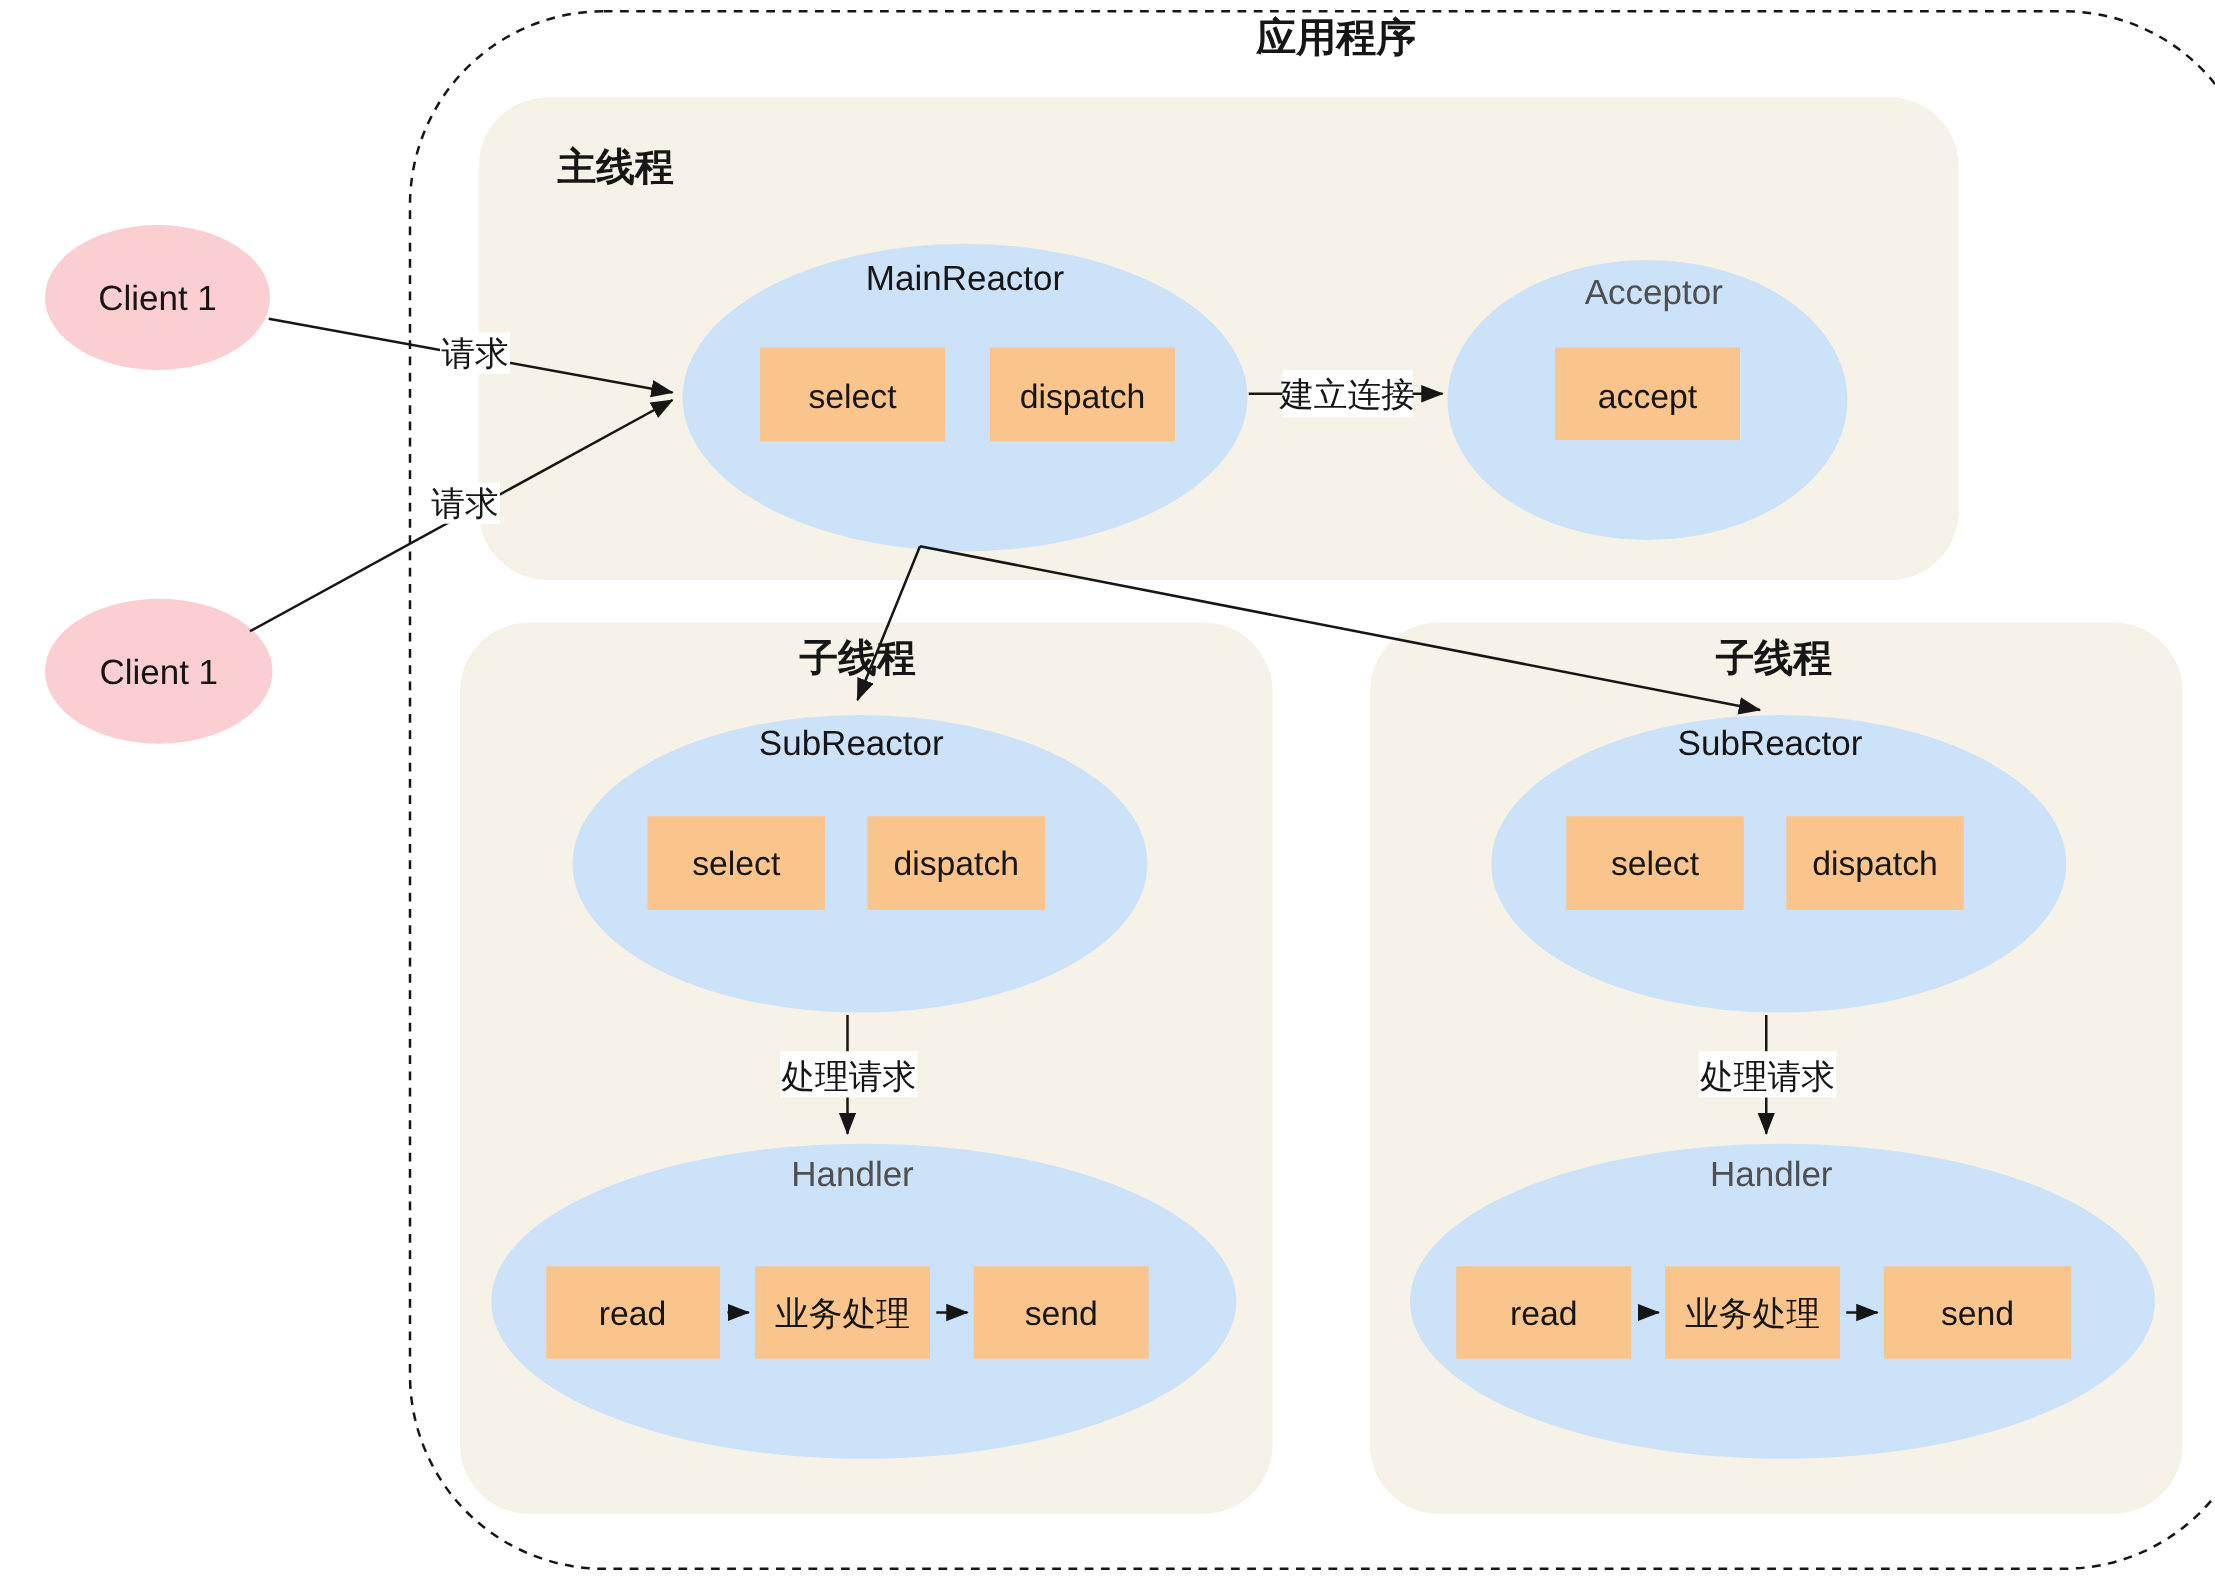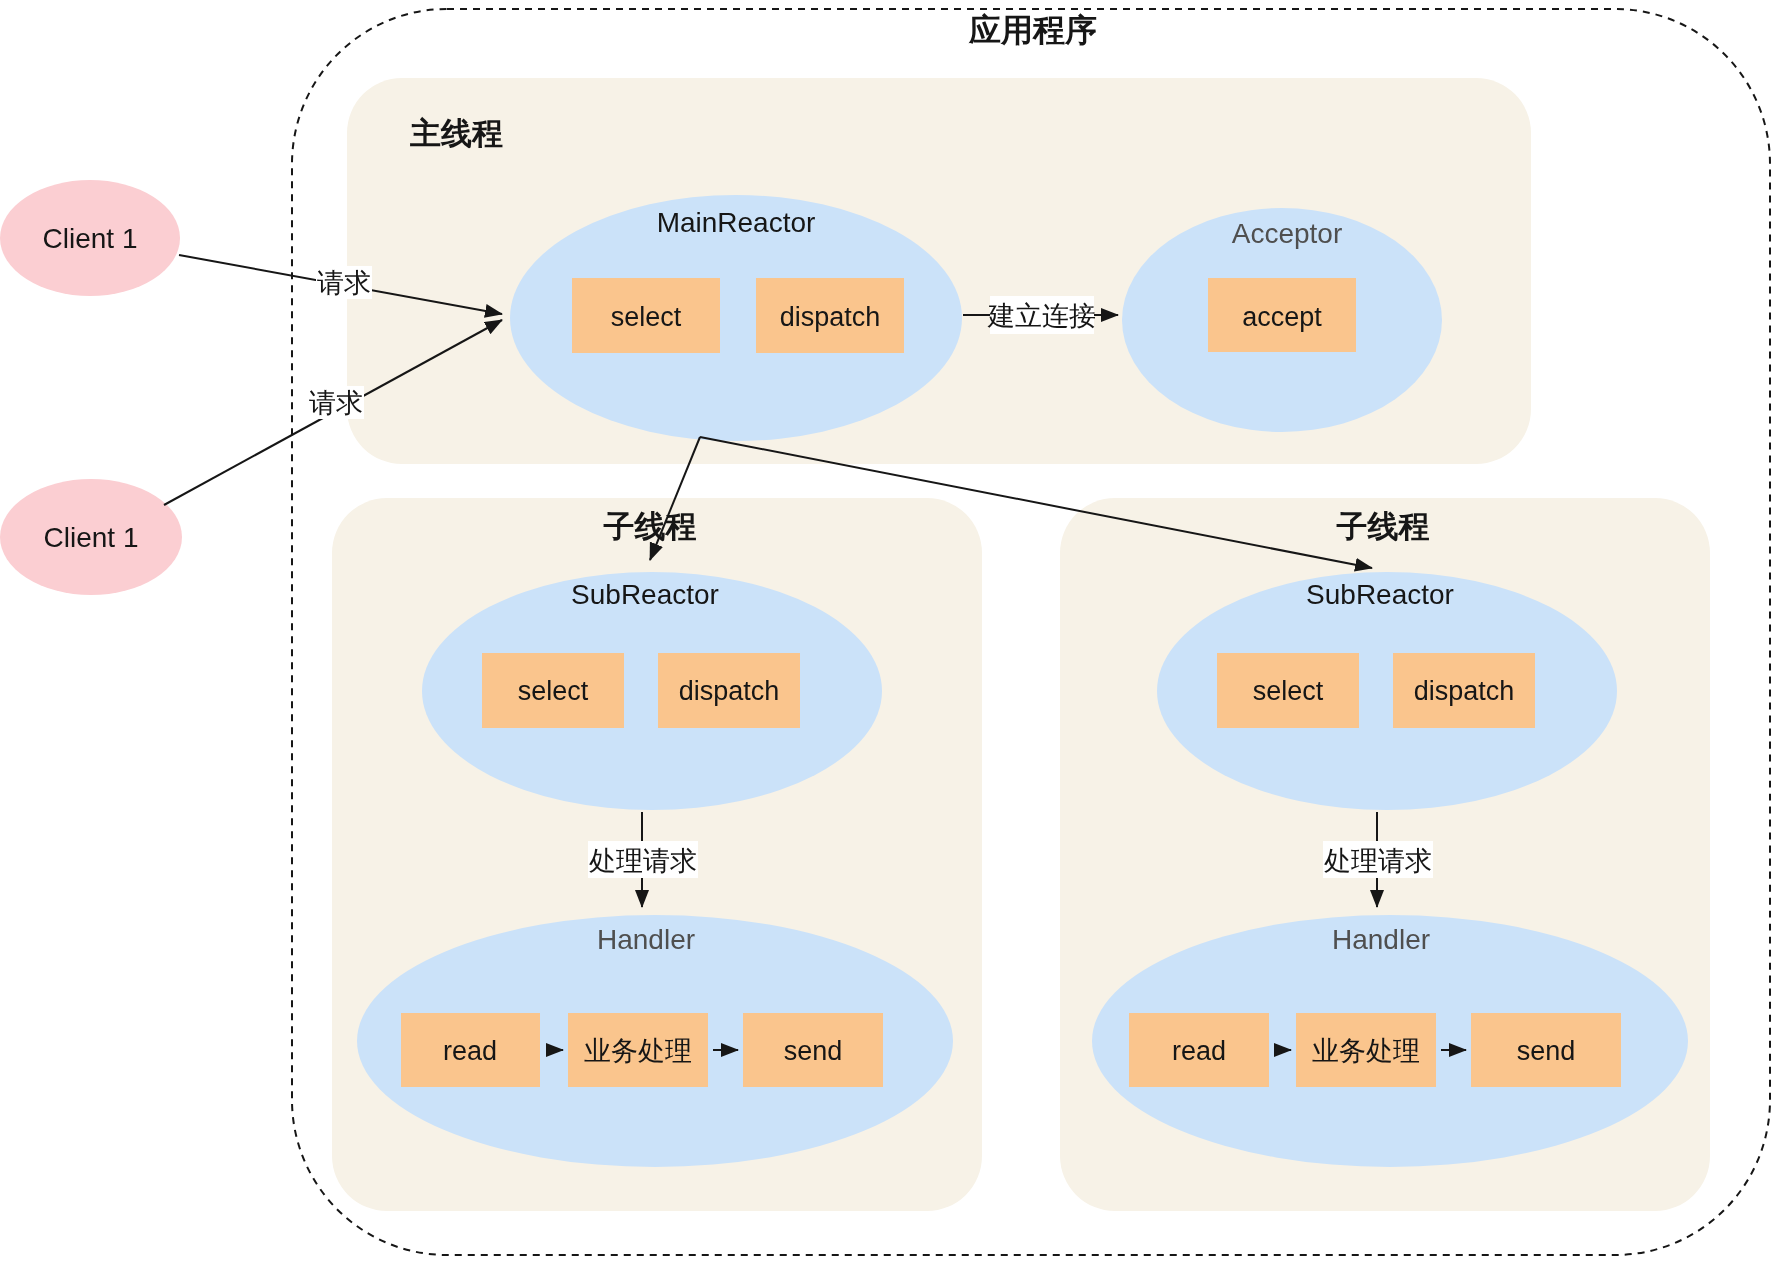--- a/index.html
+++ b/index.html
@@ -1,21 +1,21 @@
 <!DOCTYPE html>
 <html style="--canvas: #ffffff; --panel-beige: #f7f2e7; --node-blue: #cbe2f9; --box-orange: #fac58d; --client-pink: #fbced2; --ink: #161616; --muted: #4f4f4f;"><head>
 <meta charset="utf-8">
 <style>
   :root{
     --canvas:#ffffff; --panel-beige:#f7f2e7; --node-blue:#cbe2f9;
     --box-orange:#fac58d; --client-pink:#fbced2; --ink:#161616; --muted:#4f4f4f;
   }
   html,body{margin:0;padding:0;background:var(--canvas);}
   .stage{width:1550px;height:1262px;position:relative;background:var(--canvas);
-    font-family:"Liberation Sans","DejaVu Sans",sans-serif;}
+    font-family:"Liberation Sans","DejaVu Sans",sans-serif;margin-left:36px;}
   svg{display:block}
   .panel{fill:var(--panel-beige);}
   .node{fill:var(--node-blue);}
   .obox{fill:var(--box-orange);}
   .client{fill:var(--client-pink);}
   .edge{stroke:var(--ink);stroke-width:2;fill:none;}
   .dashed{stroke:var(--ink);stroke-width:2;fill:none;stroke-dasharray:7 6;}
   .lblbg{fill:#ffffff;}
   text{fill:var(--ink);}
   .t-title{font-size:32px;font-weight:bold;}

